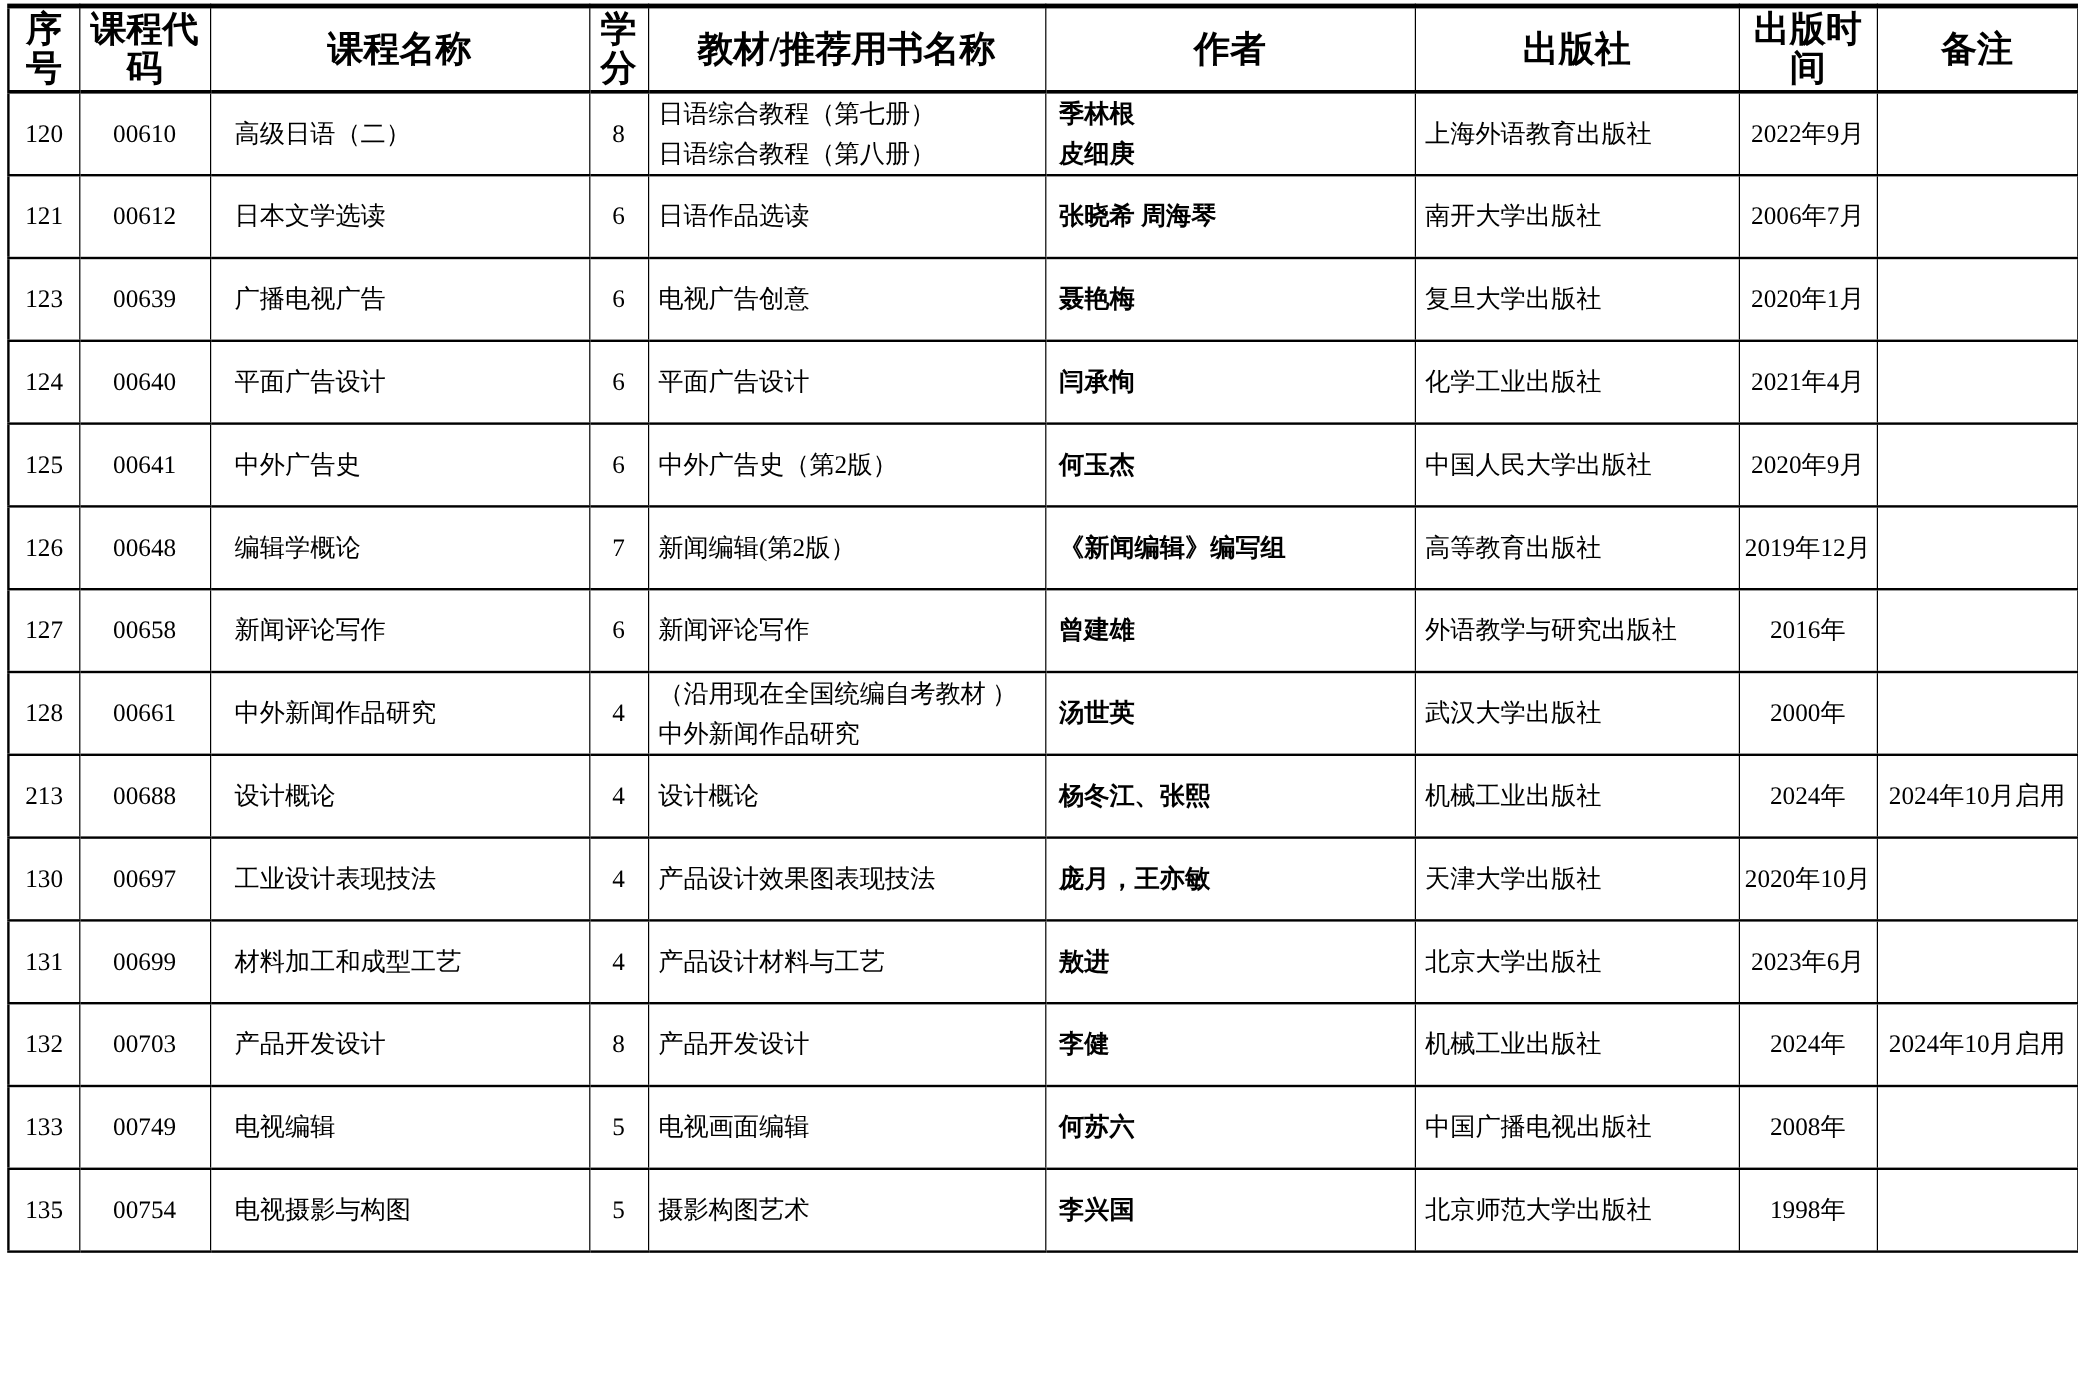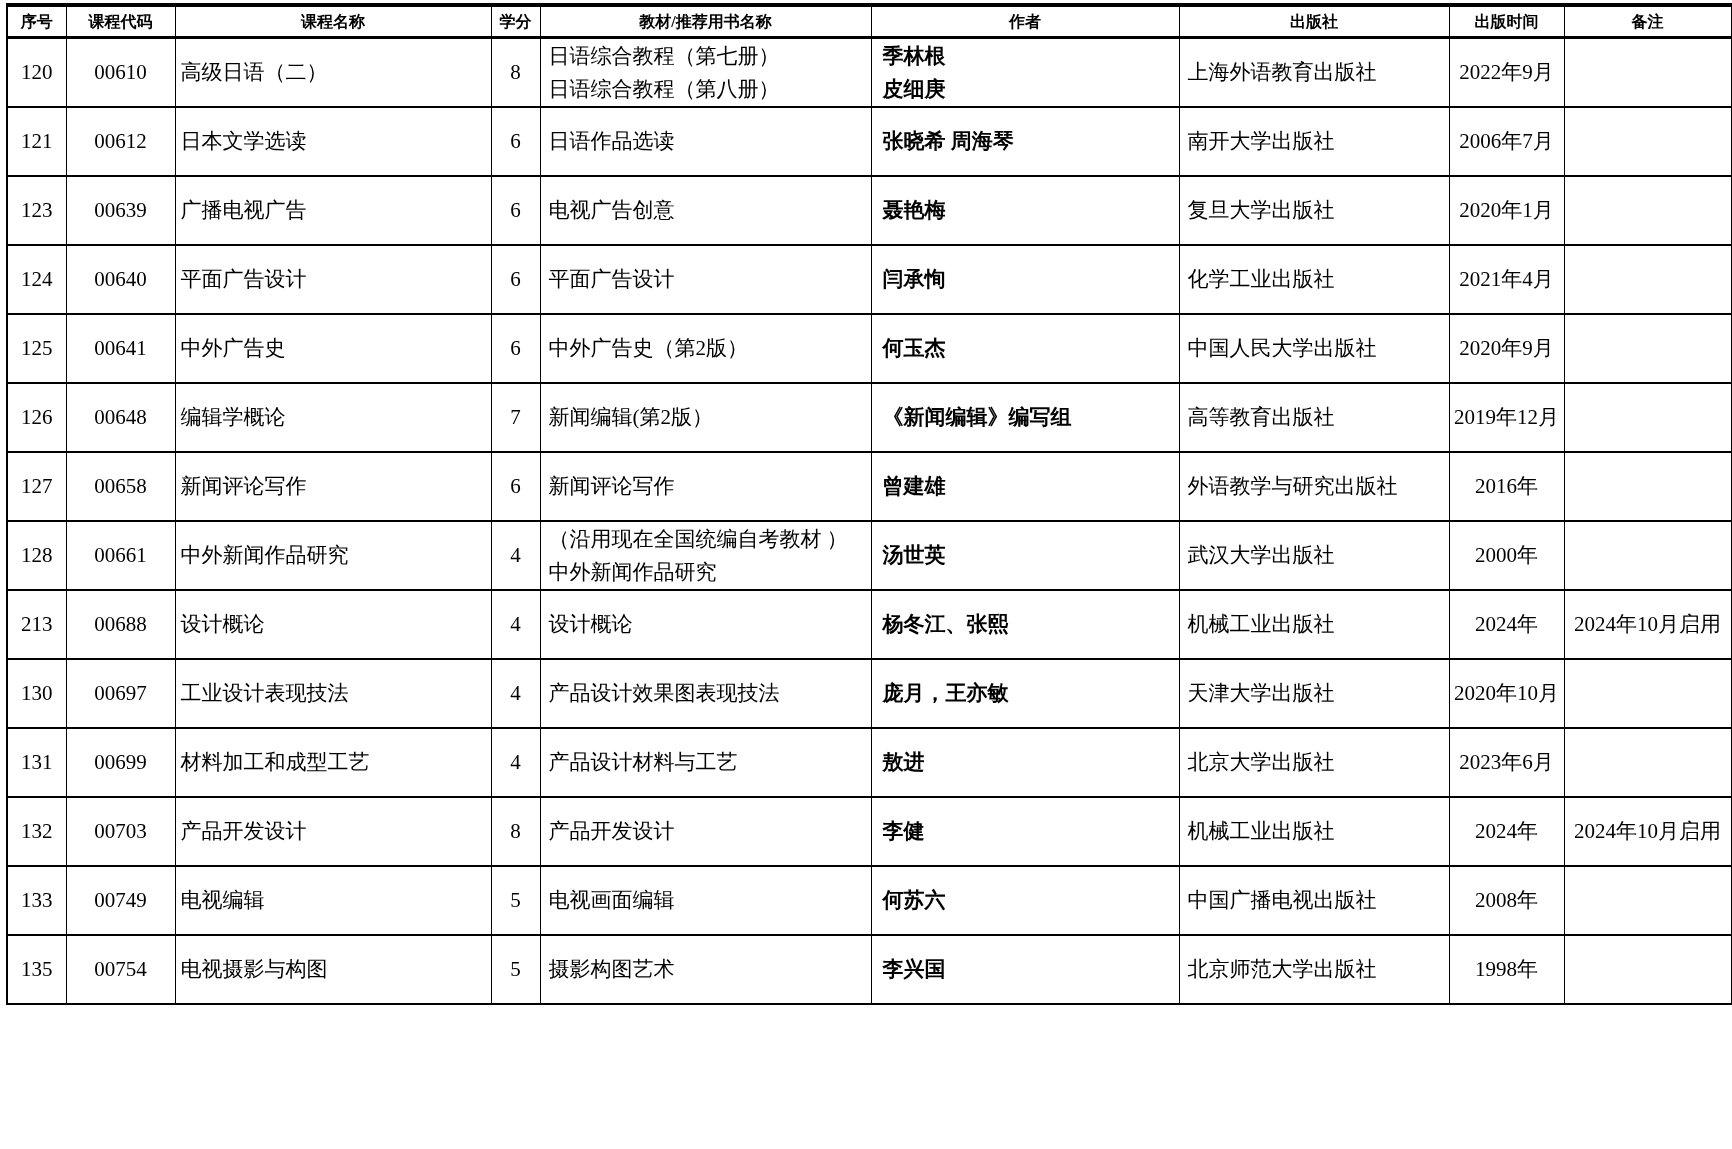--- a/index.html
+++ b/index.html
@@ -24,36 +24,36 @@
   th, td {
     border: 1px solid #000;
     border-top-width: 2px;
     border-bottom-width: 2px;
     overflow: hidden;
     vertical-align: middle;
     white-space: pre-line;
   }
   thead th {
     font-weight: bold;
-    font-size: 16px;
+    font-size: 30px;
     height: 27px;
     padding: 1px 0;
     text-align: center;
     border-bottom-width: 3px;
     line-height: 1.1;
   }
   tbody td {
     font-size: 21px;
     height: 67px;
     line-height: 1.55;
     padding: 0;
   }
   td.c { text-align: center; }
   td.l { text-align: left; }
-  td.course    { padding-left: 5px; }
+  td.course    { padding-left: 20px; }
   td.textbook  { padding-left: 8px; }
   td.author    { padding-left: 11px; font-weight: bold; }
   td.publisher { padding-left: 8px; }
 </style>
 </head>
 <body>
 
 <table class="course-table">
   <colgroup>
     <col style="width:59px">

